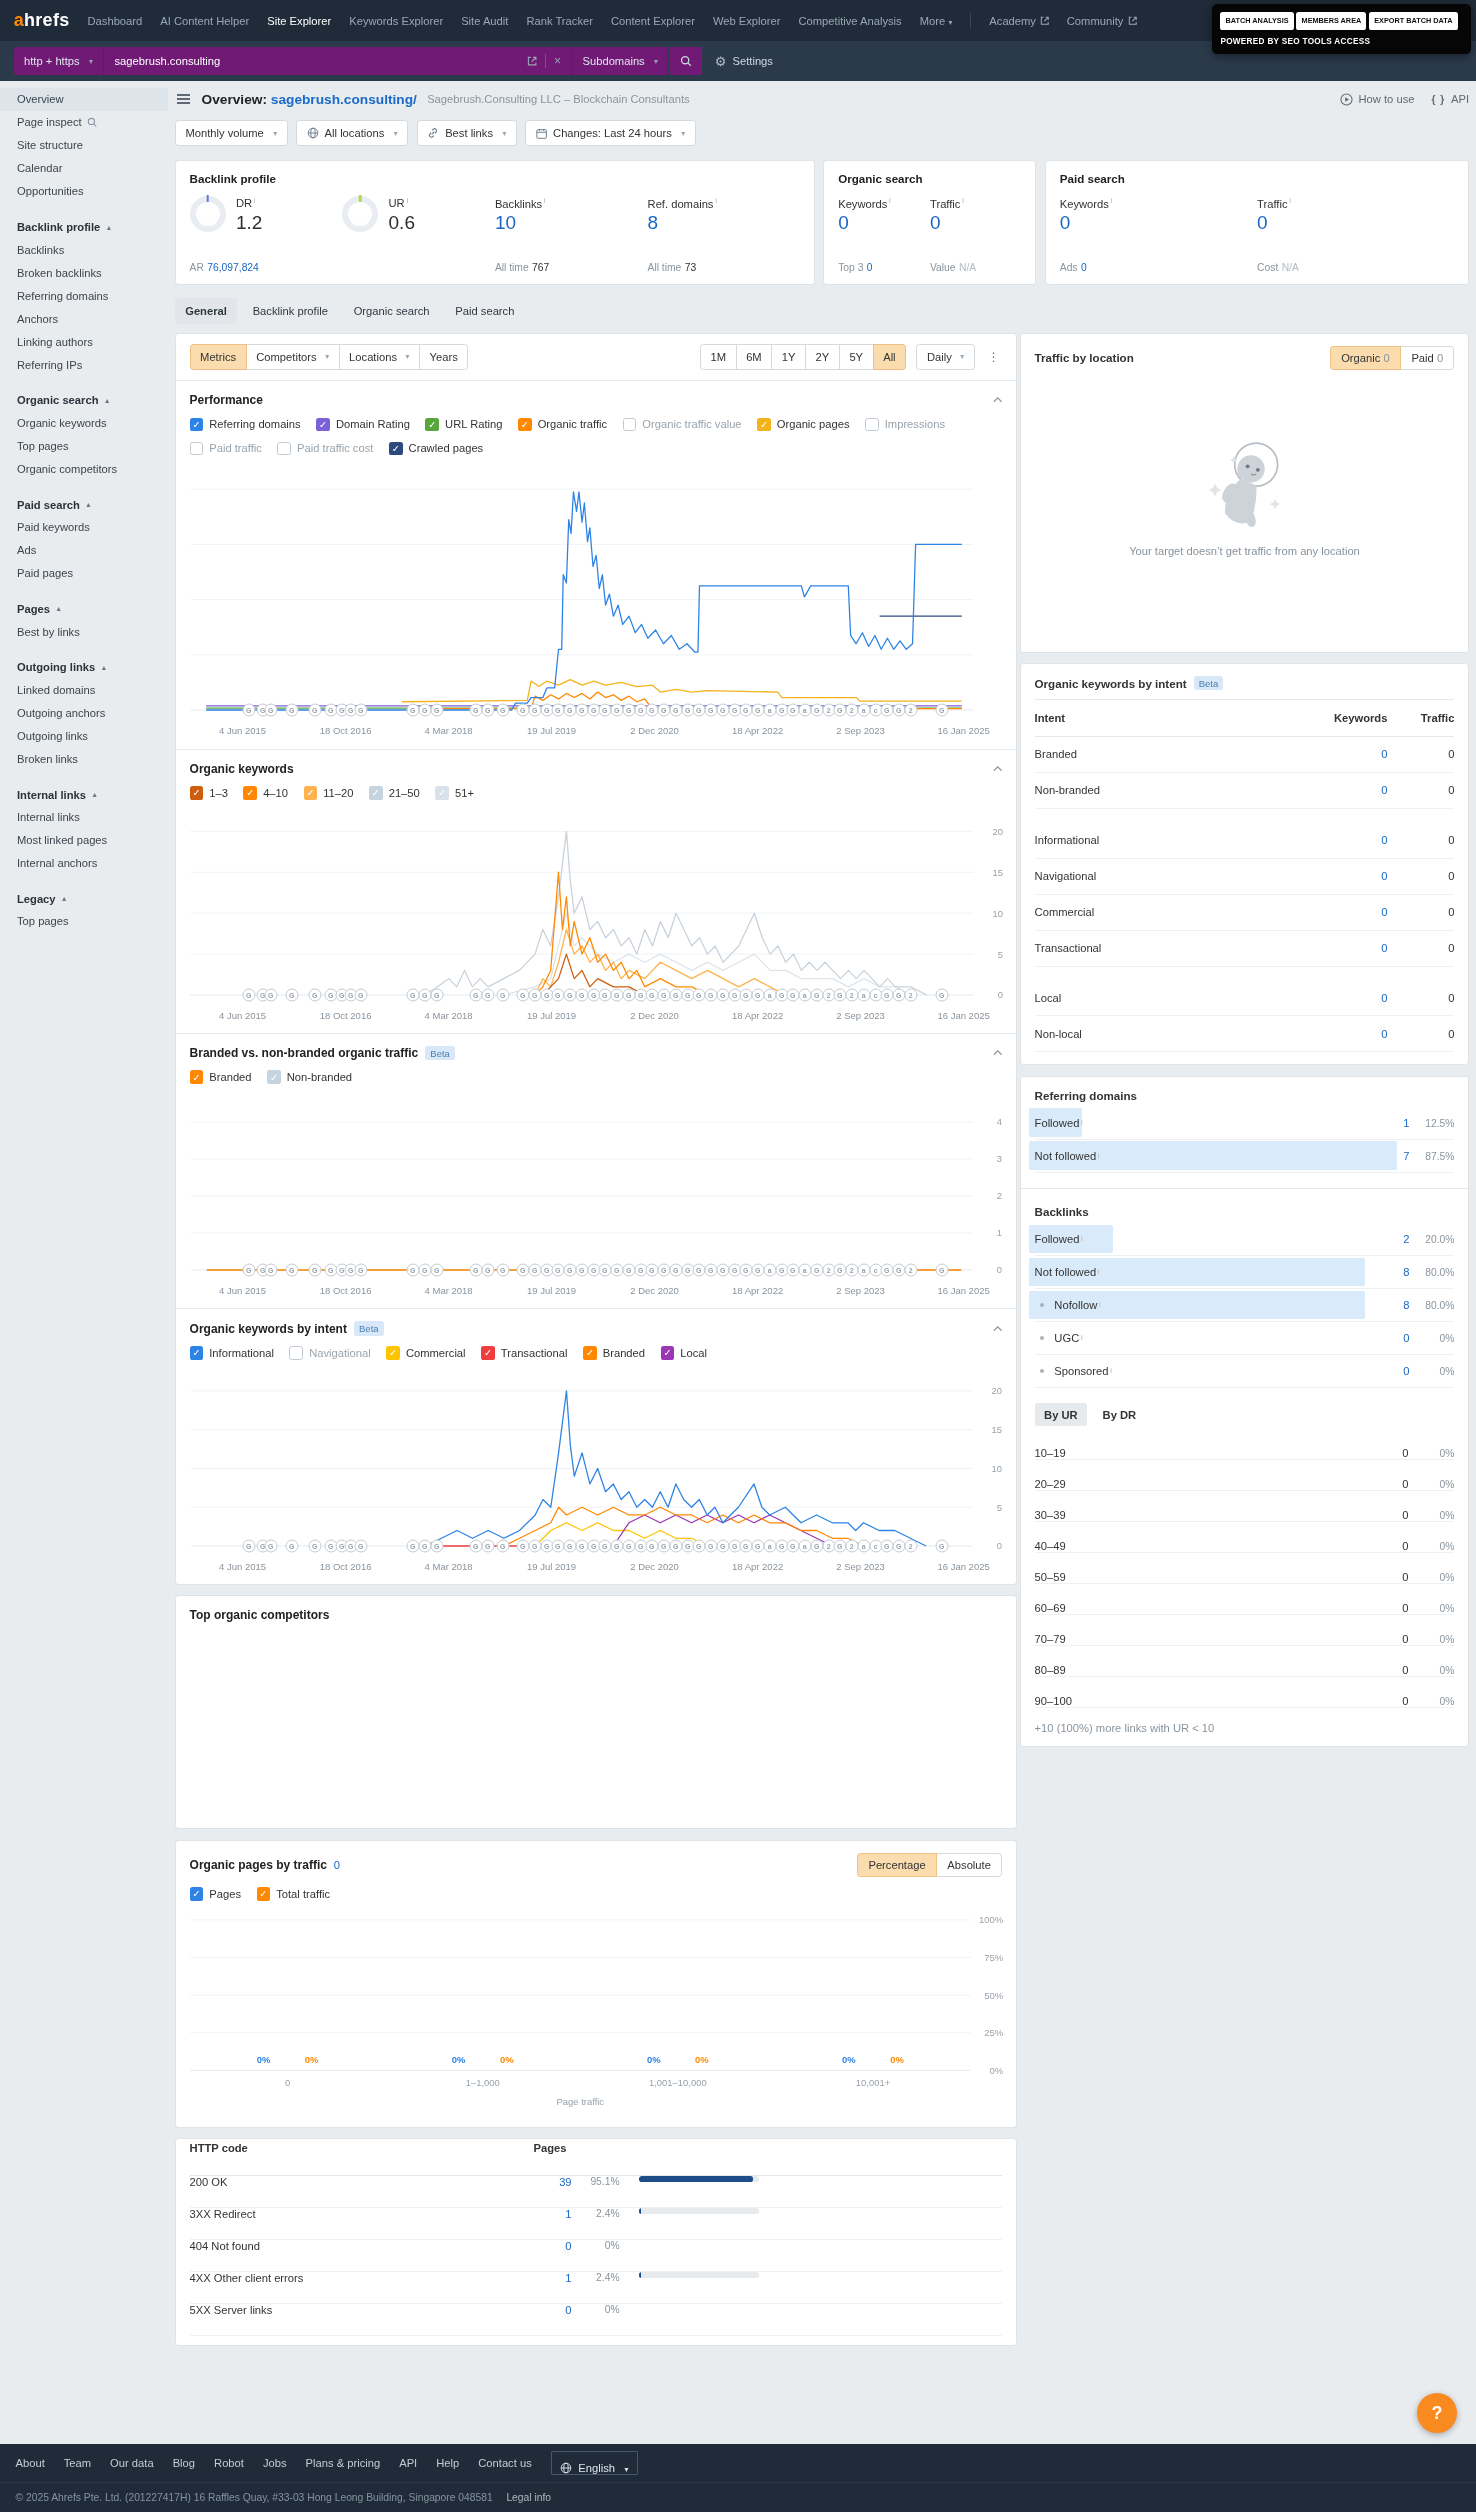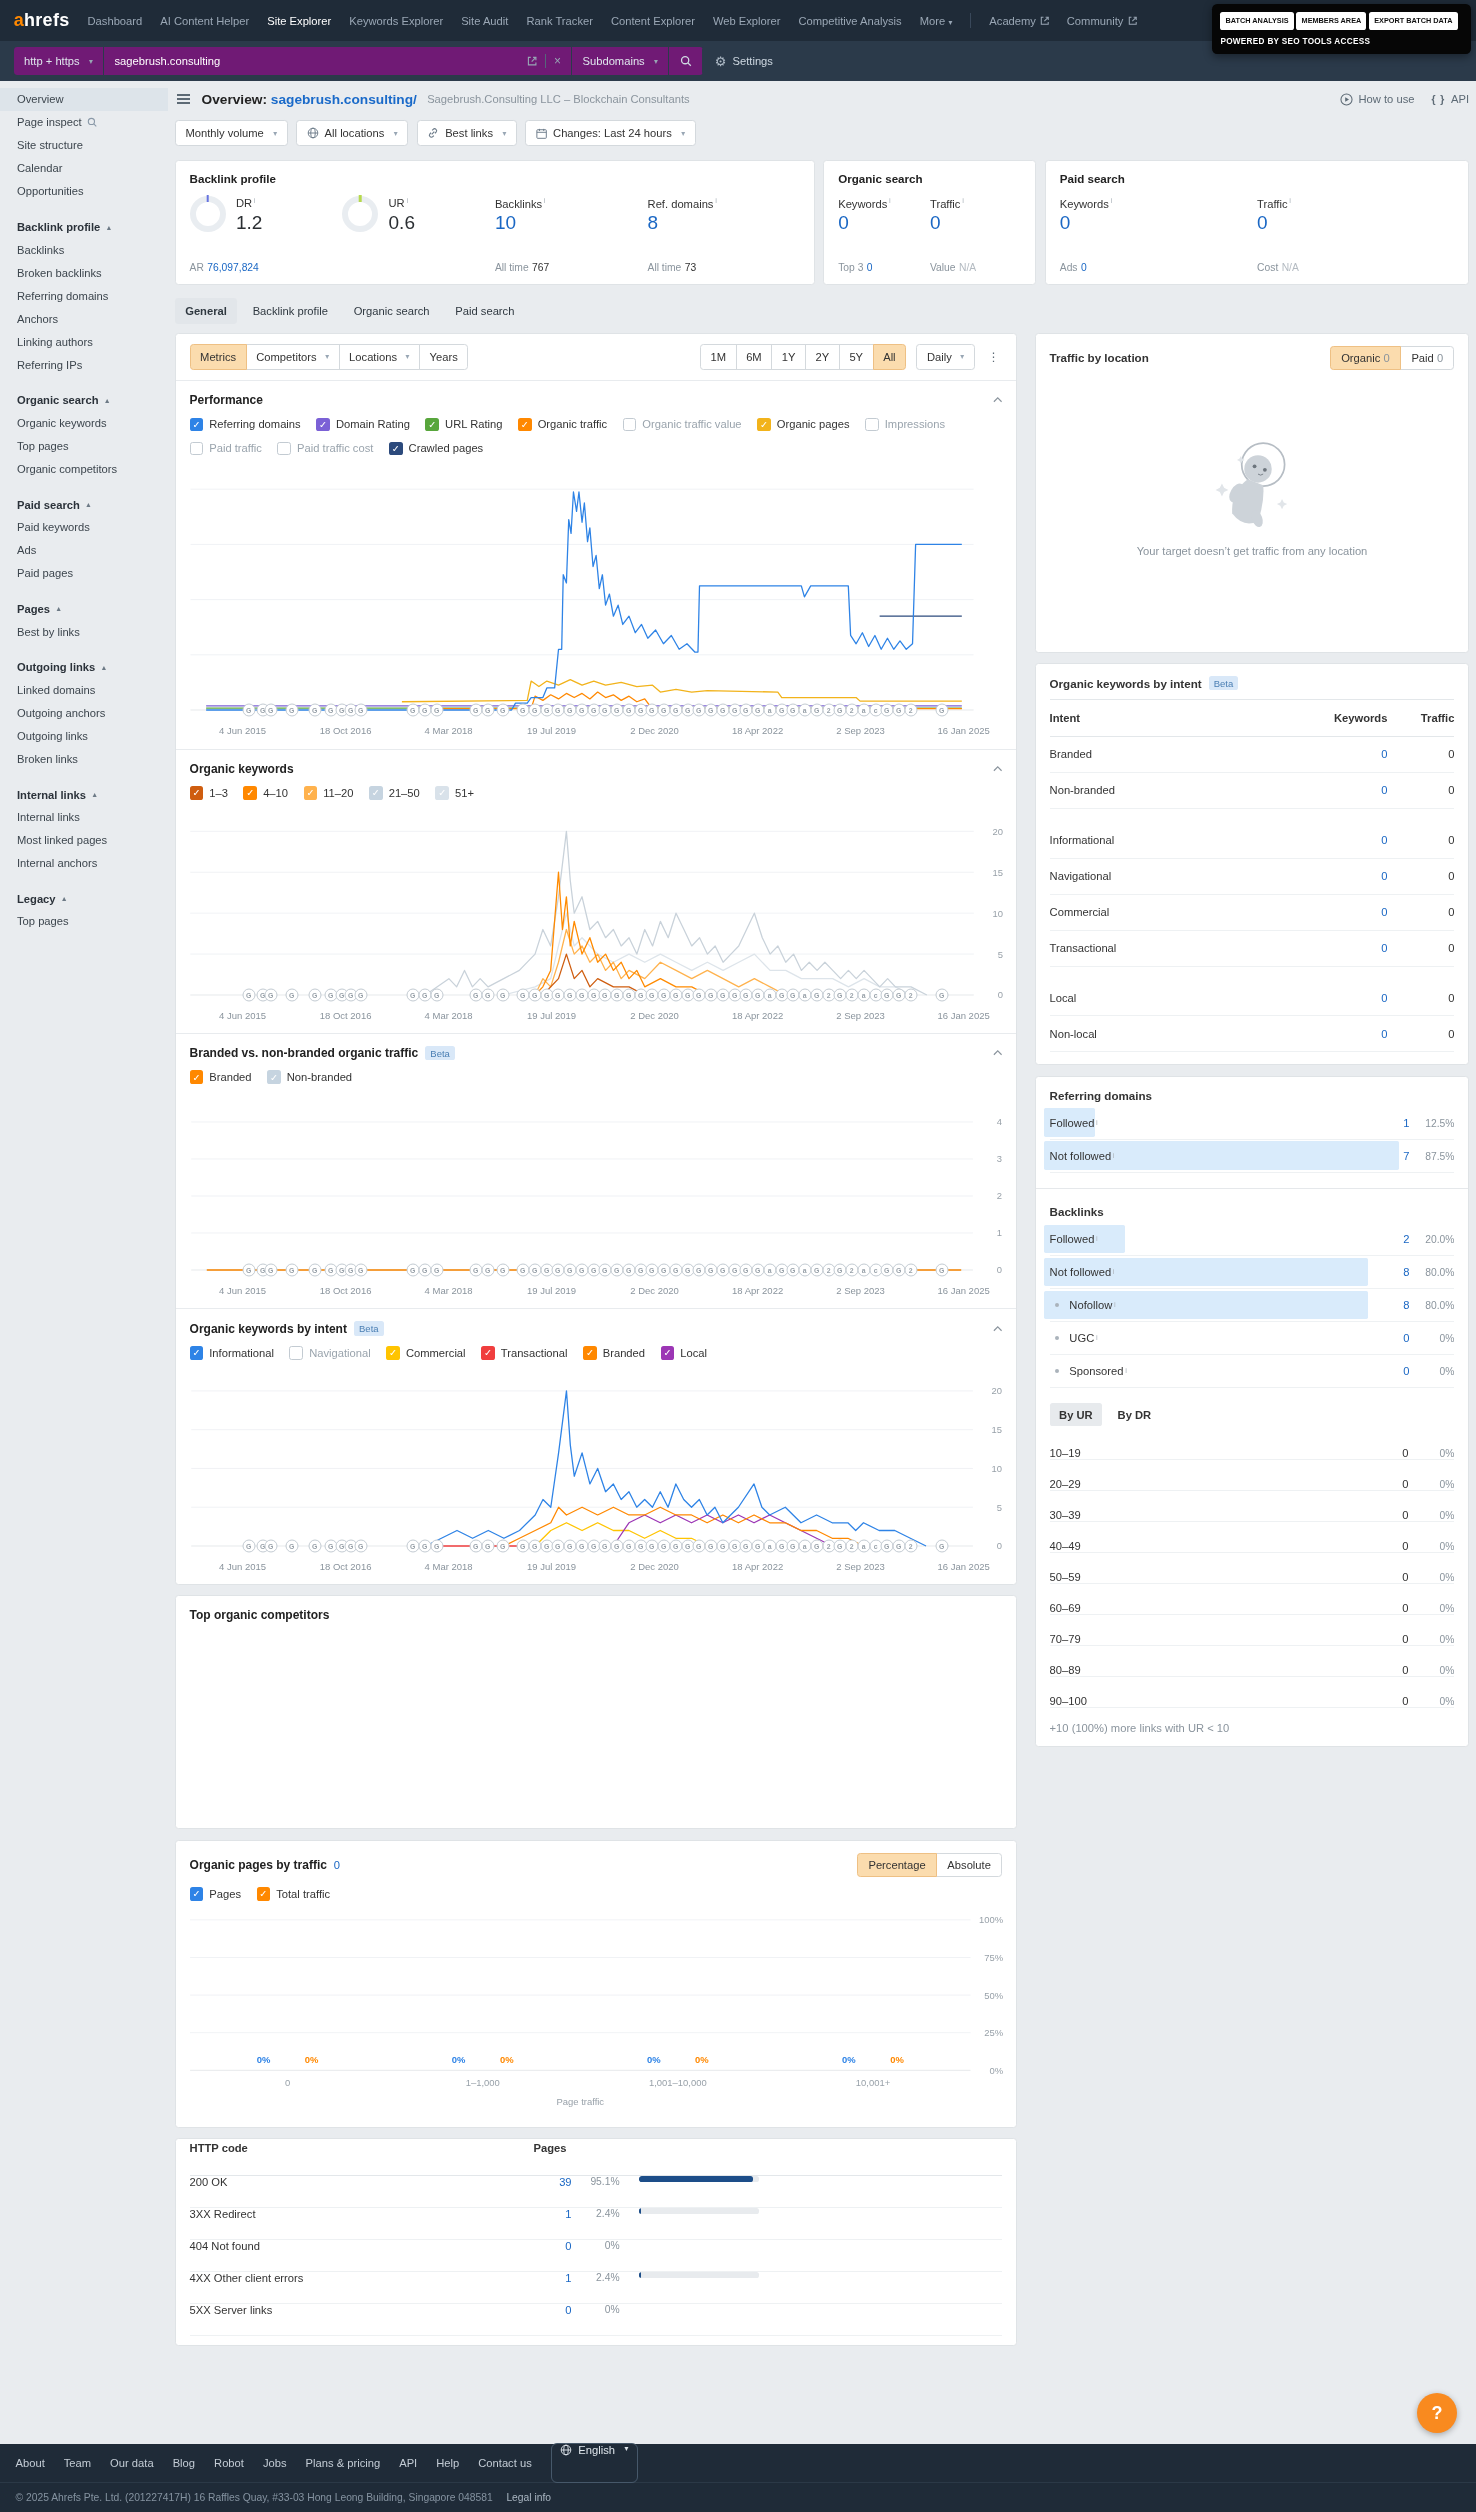--- a/index.html
+++ b/index.html
@@ -65,21 +65,21 @@
 .mval.blue{color:#1a67c4}
 .msub{margin-top:auto;font-size:10.3px;color:#8a949d;white-space:nowrap}
 .msub .v{color:#333;margin-left:3.4px}
 .msub .vb{color:#1a67c4;margin-left:3.4px;cursor:pointer}
 .msub .muted{color:#b3bac1;margin-left:3.4px}
 
 .tabsrow{display:flex;gap:5.2px;margin:13px 0 8.6px;align-items:center}
 .tab{height:26px;padding:0 10.3px;display:flex;align-items:center;border-radius:3.4px;color:#2f3840;cursor:pointer}
 .tab.active{background:#e2e6ea;font-weight:bold}
 
-.columns{display:flex;gap:18px;align-items:flex-start}
+.columns{display:flex;gap:3px;align-items:flex-start}
 .maincol{width:842px;flex:none}
 .rightcol{flex:1;min-width:0}
 .card{background:#fff;border:0.9px solid #dfe3e6;border-radius:3.4px;margin-bottom:10.3px}
 .toolbar{display:flex;align-items:center;padding:10.3px 13.7px}
 .tgroup{display:flex}
 .tbtn{height:26px;border:0.9px solid #d4d9dd;background:#fff;display:flex;align-items:center;padding:0 9.5px;gap:5.2px;margin-left:-0.9px;cursor:pointer;white-space:nowrap}
 .tbtn:first-child{border-radius:3.4px 0 0 3.4px;margin-left:0}
 .tbtn:last-child{border-radius:0 3.4px 3.4px 0}
 .tbtn.on{background:#fbdcae;border-color:#eec084;position:relative;z-index:1}
 .tbtn.solo{border-radius:3.4px}
@@ -145,21 +145,21 @@
 .lp-tab{padding:5.2px 3.4px;cursor:pointer}
 .lp-tab.active{background:#e7eaed;border-radius:2.6px;padding:5.2px 9.5px}
 .ur-row{display:flex;height:31px;align-items:flex-end;border-bottom:0.9px solid #eef1f3}
 .ur-n{margin-left:auto;width:26px;text-align:right;color:#333}
 .ur-pct{width:46px;text-align:right;color:#8a949d;font-size:10.3px}
 .lp-note{color:#8a949d;margin-top:13.7px}
 
 .footer{position:absolute;left:0;right:0;bottom:0;background:#1f2b38}
 .f-top{height:38px;display:flex;align-items:center;gap:19px;padding:0 15.5px;color:#c3ccd5}
 .f-link{cursor:pointer}
-.f-lang{display:flex;align-items:flex-start;gap:6px;border:0.9px solid #46586a;border-radius:6px;height:40px;padding:0 8.6px;color:#dfe6ec;cursor:pointer}
+.f-lang{display:flex;align-items:flex-end;gap:6px;border:0.9px solid #46586a;border-radius:1px;height:24px;padding:0 8.6px;color:#dfe6ec;cursor:pointer}
 .f-bot{height:30px;display:flex;align-items:center;gap:13.7px;padding:0 15.5px;font-size:10.3px;color:#8593a1;border-top:0.9px solid #2b3947}
 .legal{color:#aab6c2;cursor:pointer}
 .fab{position:absolute;right:19px;bottom:79px;width:40px;height:40px;border-radius:50%;background:#f98a1f;color:#fff;font-size:18px;font-weight:bold;display:flex;align-items:center;justify-content:center;box-shadow:0 1.7px 6.9px rgba(0,0,0,.3);cursor:pointer;z-index:15}
 svg{display:block}
 </style>
 </head>
 <body>
 
 <div>
 

